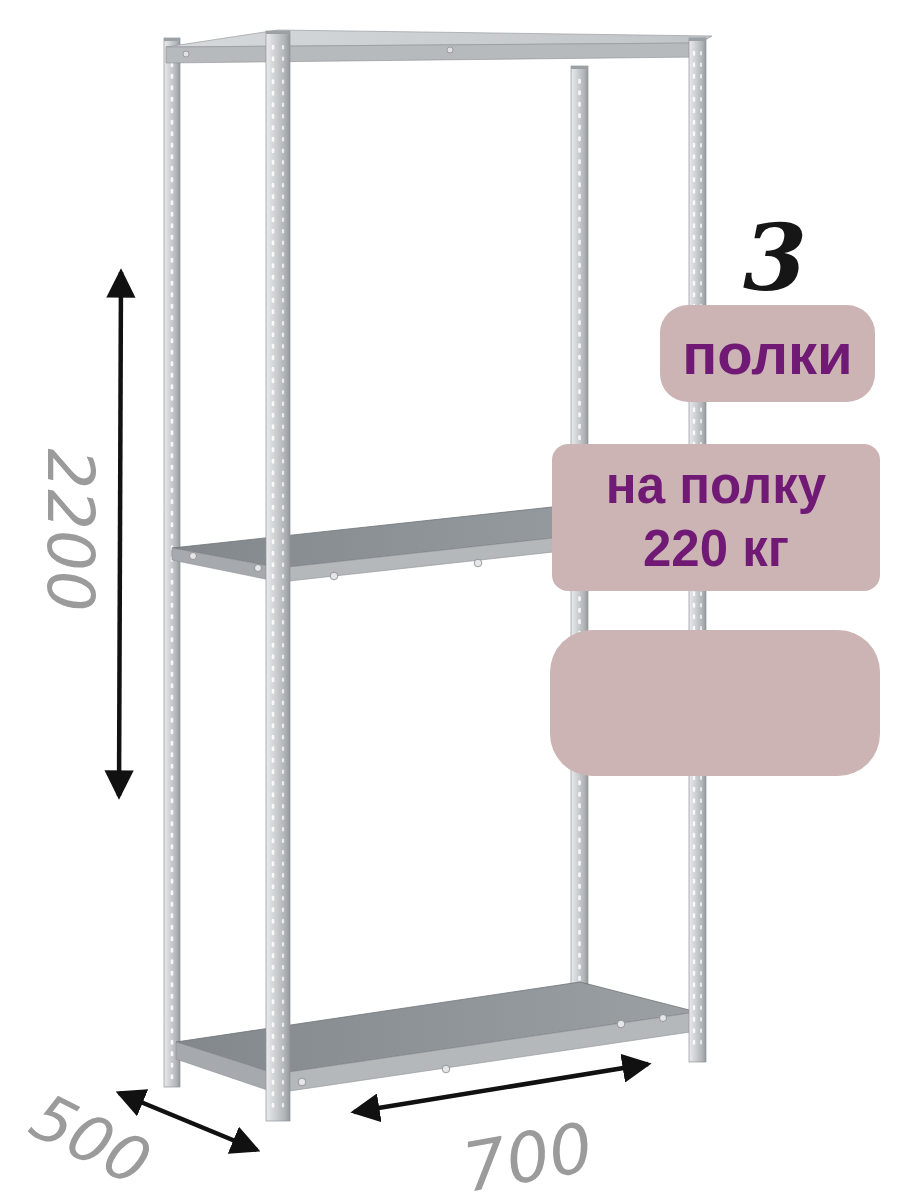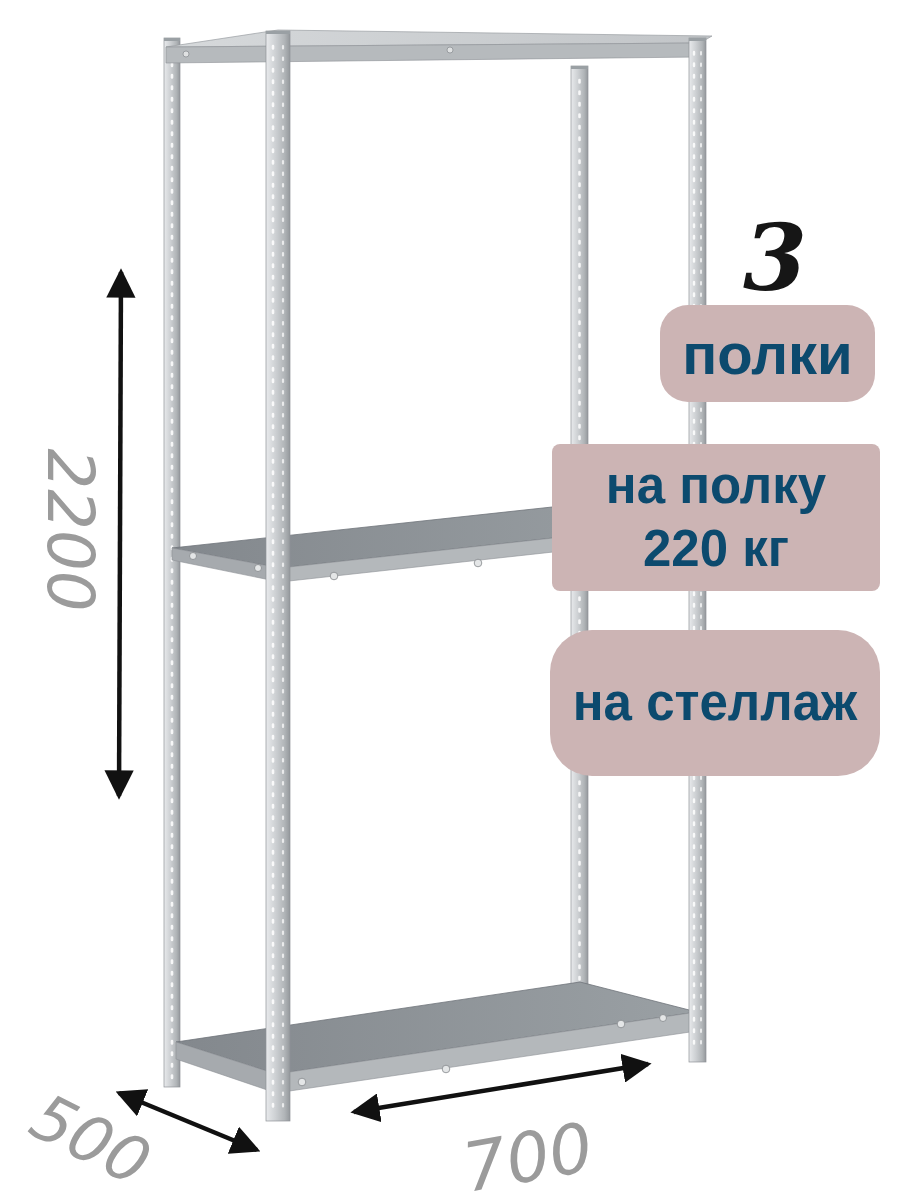--- a/index.html
+++ b/index.html
@@ -47,37 +47,37 @@
     font-weight:700;font-style:italic;
     color:#161616;
     text-align:center;
     font-family:"DejaVu Serif","Liberation Serif",serif;
   }
 
   
   .badge{
     position:absolute;
     background:#ccb4b4;
-    color:#0c4a6e;
+    color:#701a75;
     font-weight:700;
     text-align:center;
     display:flex;
     flex-direction:column;
     justify-content:center;
     align-items:center;
     user-select:none;
   }
   .badge-shelves{
     left:660px;top:305px;width:215px;height:97px;
     border-radius:28px;
     font-size:58px;
   }
   .badge-per-shelf{
     left:552px;top:444px;width:328px;height:147px;
-    border-radius:8px;
+    border-radius:16px;
     font-size:51px;line-height:1.23;
   }
   .badge-per-rack{
     left:550px;top:630px;width:330px;height:146px;
     border-radius:42px;
     font-size:51px;line-height:1.23;
   }
 </style>
 </head>
 <body>
@@ -174,16 +174,15 @@
   <div class="count-number">3</div>
   <div class="badge badge-shelves">
     <span>полки</span>
   </div>
 
   <div class="badge badge-per-shelf">
     <div>на полку</div>
     <div>220 кг</div>
   </div>
   <div class="badge badge-per-rack">
-    <div>на стеллаж</div>
   </div>
 
 </div>
 
 </body></html>

